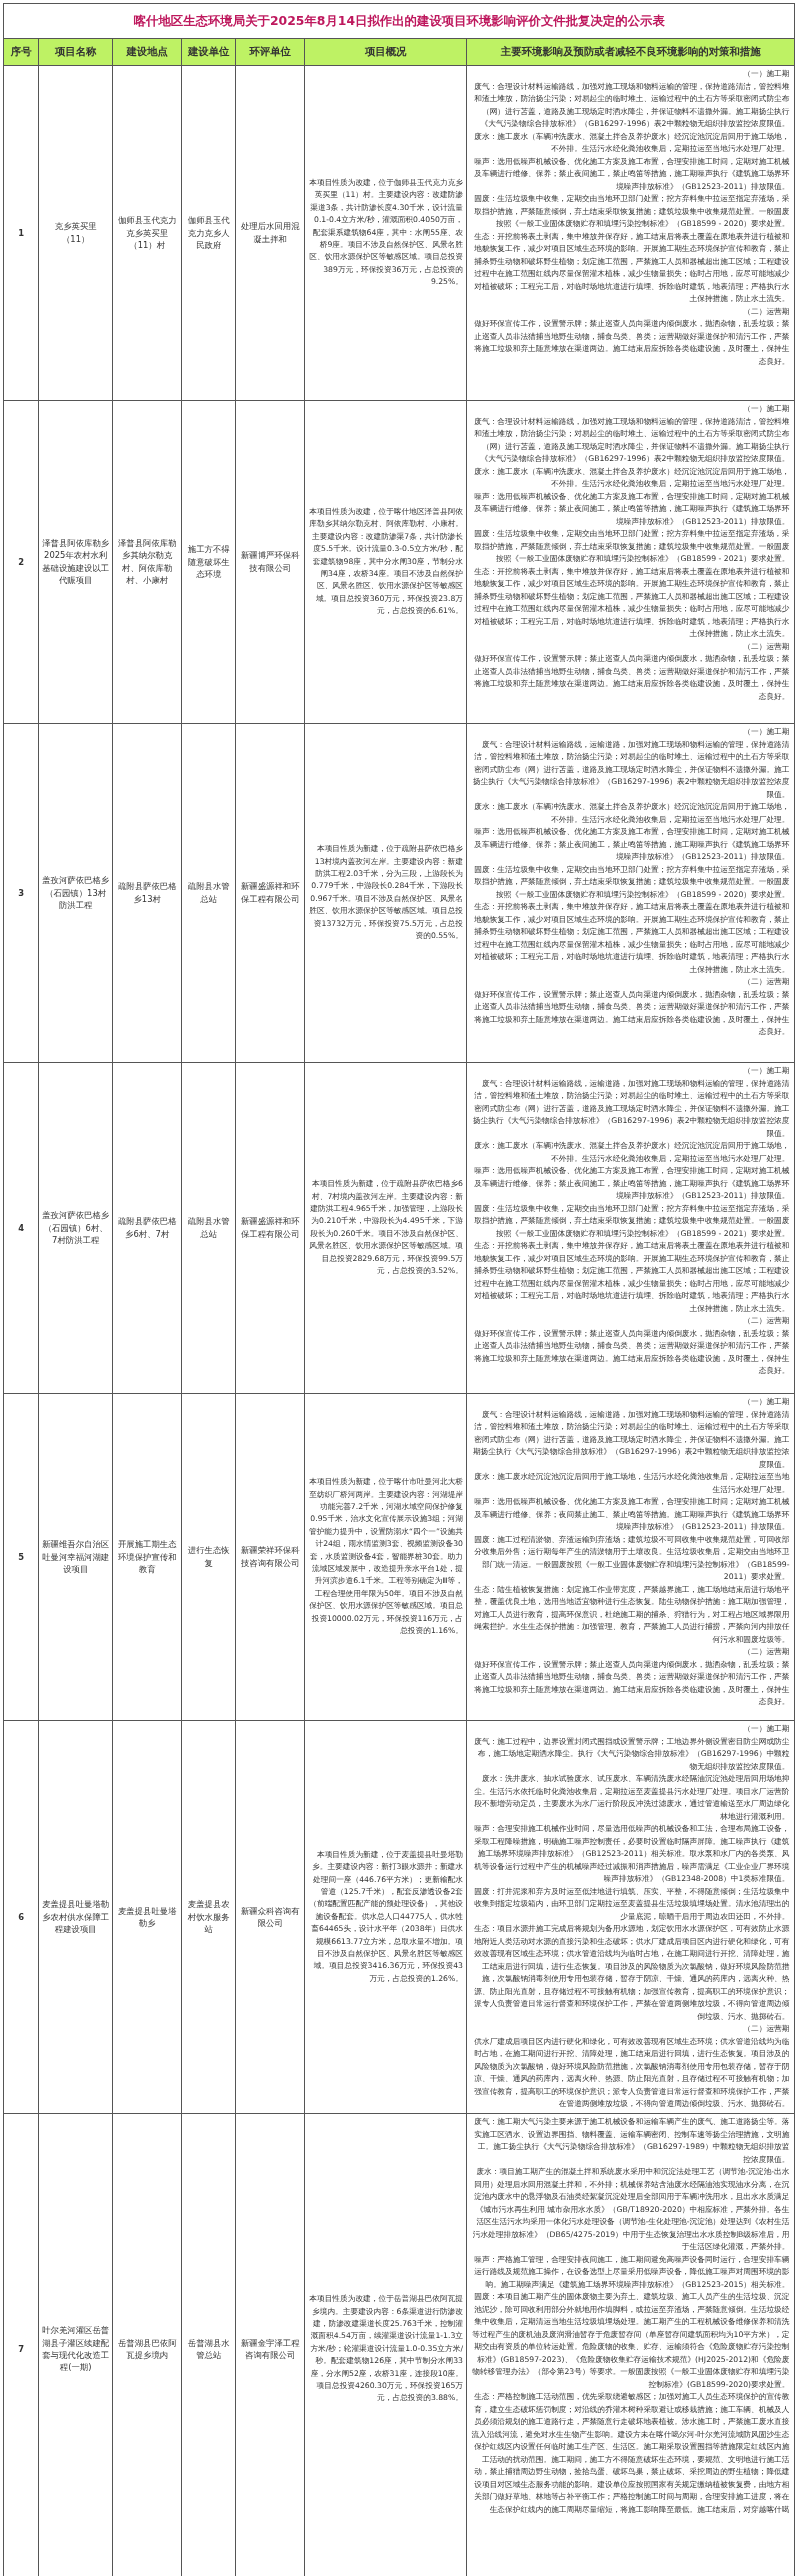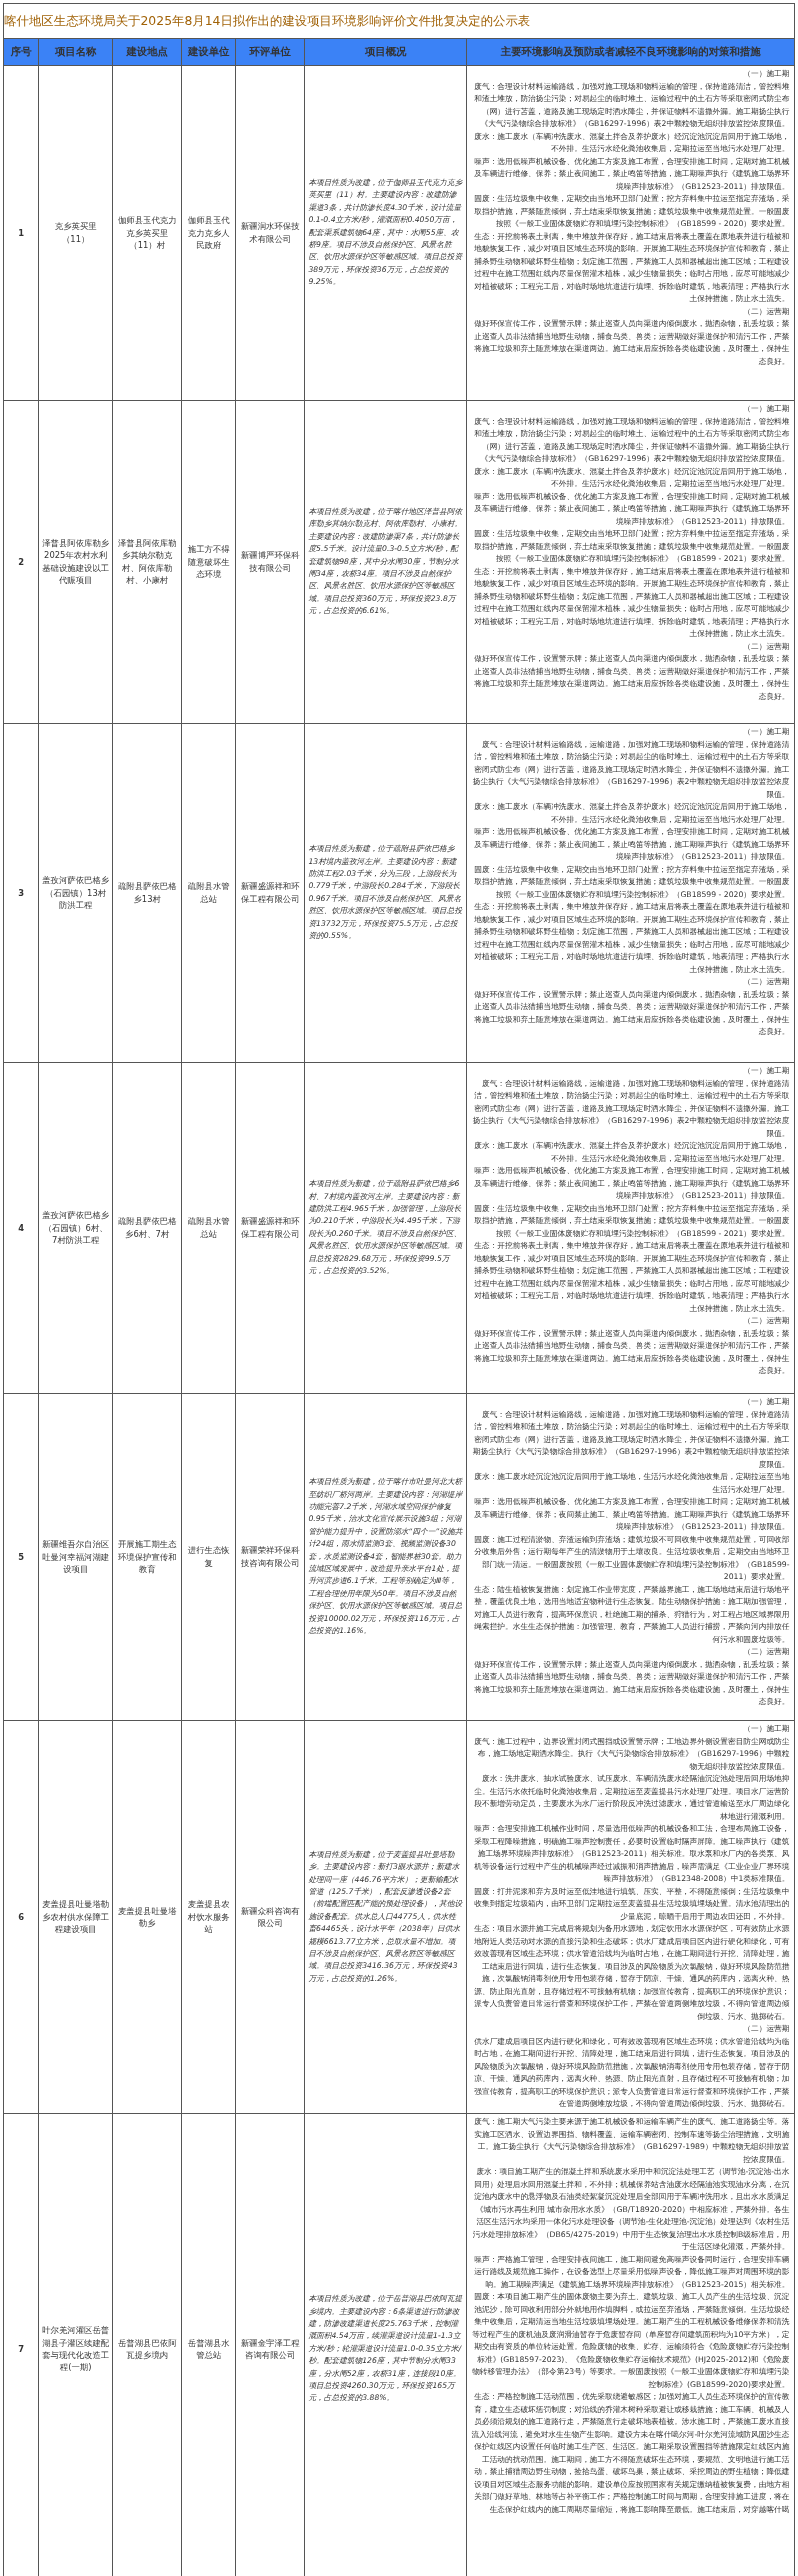--- a/index.html
+++ b/index.html
@@ -1,30 +1,30 @@
 <!DOCTYPE html>
 <html style="font-size:12.8px"><head>
 <meta charset="utf-8">
 <style>
   html, body { margin: 0; padding: 0; background: #ffffff; }
   body { width: 799px; height: 2576px; overflow: hidden; font-family: "DejaVu Sans", "Liberation Sans", sans-serif; color: #222; }
   .sheet { position: absolute; left: 3.2px; top: 3.2px; width: 792px; }
   table { border-collapse: collapse; width: 792px; table-layout: fixed; }
   td, th { border: 1.2px solid #555; vertical-align: middle; padding: 0; }
-  .title-cell { height: 34px; text-align: left; font-size: 12.4px; font-weight: normal; color: #a16207; letter-spacing: 0px; }
-  th { height: 25.6px; font-size: 10.4px; font-weight: bold; color: #333; background: #3b82f6; }
+  .title-cell { height: 34px; text-align: center; font-size: 12.4px; font-weight: bold; color: #be185d; letter-spacing: 0px; }
+  th { height: 25.6px; font-size: 10.4px; font-weight: bold; color: #333; background: #bef264; }
   .c-no { width: 35px; text-align: center; font-weight: bold; font-size: 9.6px; }
   .c-name { width: 74px; }
   .c-loc { width: 69px; }
   .c-unit { width: 54px; }
   .c-eia { width: 69px; }
   .c-ov { width: 162px; }
   .c-mea { width: 328px; }
   td.center { text-align: center; font-size: 8.4px; line-height: 12.4px; padding: 0 2.4px; color: #333; }
-  td.ov { text-align: left; font-size: 7.7px; line-height: 12.4px; padding: 0 3.2px; color: #333; font-style: italic; }
+  td.ov { text-align: right; font-size: 7.7px; line-height: 12.4px; padding: 0 3.2px; color: #333; }
   td.mea { text-align: right; font-size: 7.7px; line-height: 12.5px; padding: 2.4px 4.8px 2.4px 3.2px; color: #333; vertical-align: top; }
   .mea p { margin: 0; }
   .mea .sec { padding-left: 3.2px; }
 </style>
 </head>
 <body>
 
 <div class="sheet">
   <table>
     <colgroup>
@@ -49,21 +49,21 @@
         <th>项目概况</th>
         <th>主要环境影响及预防或者减轻不良环境影响的对策和措施</th>
       </tr>
     </thead>
     <tbody id="rows">
         <tr style="height: 335px;">
     <td class="c-no center">1</td>
     <td class="center">克乡英买里（11）</td>
     <td class="center">伽师县玉代克力克乡英买里（11）村</td>
     <td class="center">伽师县玉代克力克乡人民政府</td>
-    <td class="center">新疆润水环保技术有限公司</td>
+    <td class="center">处理后水回用混凝土拌和</td>
     <td class="ov">本项目性质为改建，位于伽师县玉代克力克乡英买里（11）村。主要建设内容：改建防渗渠道3条，共计防渗长度4.30千米，设计流量0.1-0.4立方米/秒，灌溉面积0.4050万亩，配套渠系建筑物64座，其中：水闸55座、农桥9座。项目不涉及自然保护区、风景名胜区、饮用水源保护区等敏感区域。项目总投资389万元，环保投资36万元，占总投资的9.25%。</td>
     <td class="mea">
             <p class="sec">（一）施工期</p>
             <p class="">废气：合理设计材料运输路线，加强对施工现场和物料运输的管理，保持道路清洁，管控料堆和渣土堆放，防治扬尘污染；对易起尘的临时堆土、运输过程中的土石方等采取密闭式防尘布（网）进行苫盖，道路及施工现场定时洒水降尘，并保证物料不遗撒外漏。施工期扬尘执行《大气污染物综合排放标准》（GB16297-1996）表2中颗粒物无组织排放监控浓度限值。</p>
             <p class="">废水：施工废水（车辆冲洗废水、混凝土拌合及养护废水）经沉淀池沉淀后回用于施工场地，不外排。生活污水经化粪池收集后，定期拉运至当地污水处理厂处理。</p>
             <p class="">噪声：选用低噪声机械设备、优化施工方案及施工布置，合理安排施工时间，定期对施工机械及车辆进行维修、保养；禁止夜间施工，禁止鸣笛等措施，施工期噪声执行《建筑施工场界环境噪声排放标准》（GB12523-2011）排放限值。</p>
             <p class="">固废：生活垃圾集中收集，定期交由当地环卫部门处置；挖方弃料集中拉运至指定弃渣场，采取挡护措施，严禁随意倾倒，弃土结束采取恢复措施；建筑垃圾集中收集规范处置。一般固废按照《一般工业固体废物贮存和填埋污染控制标准》（GB18599 - 2020）要求处置。</p>
             <p class="">生态：开挖前将表土剥离，集中堆放并保存好，施工结束后将表土覆盖在原地表并进行植被和地貌恢复工作，减少对项目区域生态环境的影响。开展施工期生态环境保护宣传和教育，禁止捕杀野生动物和破坏野生植物；划定施工范围，严禁施工人员和器械超出施工区域；工程建设过程中在施工范围红线内尽量保留灌木植株，减少生物量损失；临时占用地，应尽可能地减少对植被破坏；工程完工后，对临时场地坑道进行填埋、拆除临时建筑，地表清理；严格执行水土保持措施，防止水土流失。</p>
             <p class="sec">（二）运营期</p>
             <p class="">做好环保宣传工作，设置警示牌；禁止巡查人员向渠道内倾倒废水，抛洒杂物，乱丢垃圾；禁止巡查人员非法猎捕当地野生动物，捕食鸟类、兽类；运营期做好渠道保护和清污工作，严禁将施工垃圾和弃土随意堆放在渠道两边。施工结束后应拆除各类临建设施，及时覆土，保持生态良好。</p>

